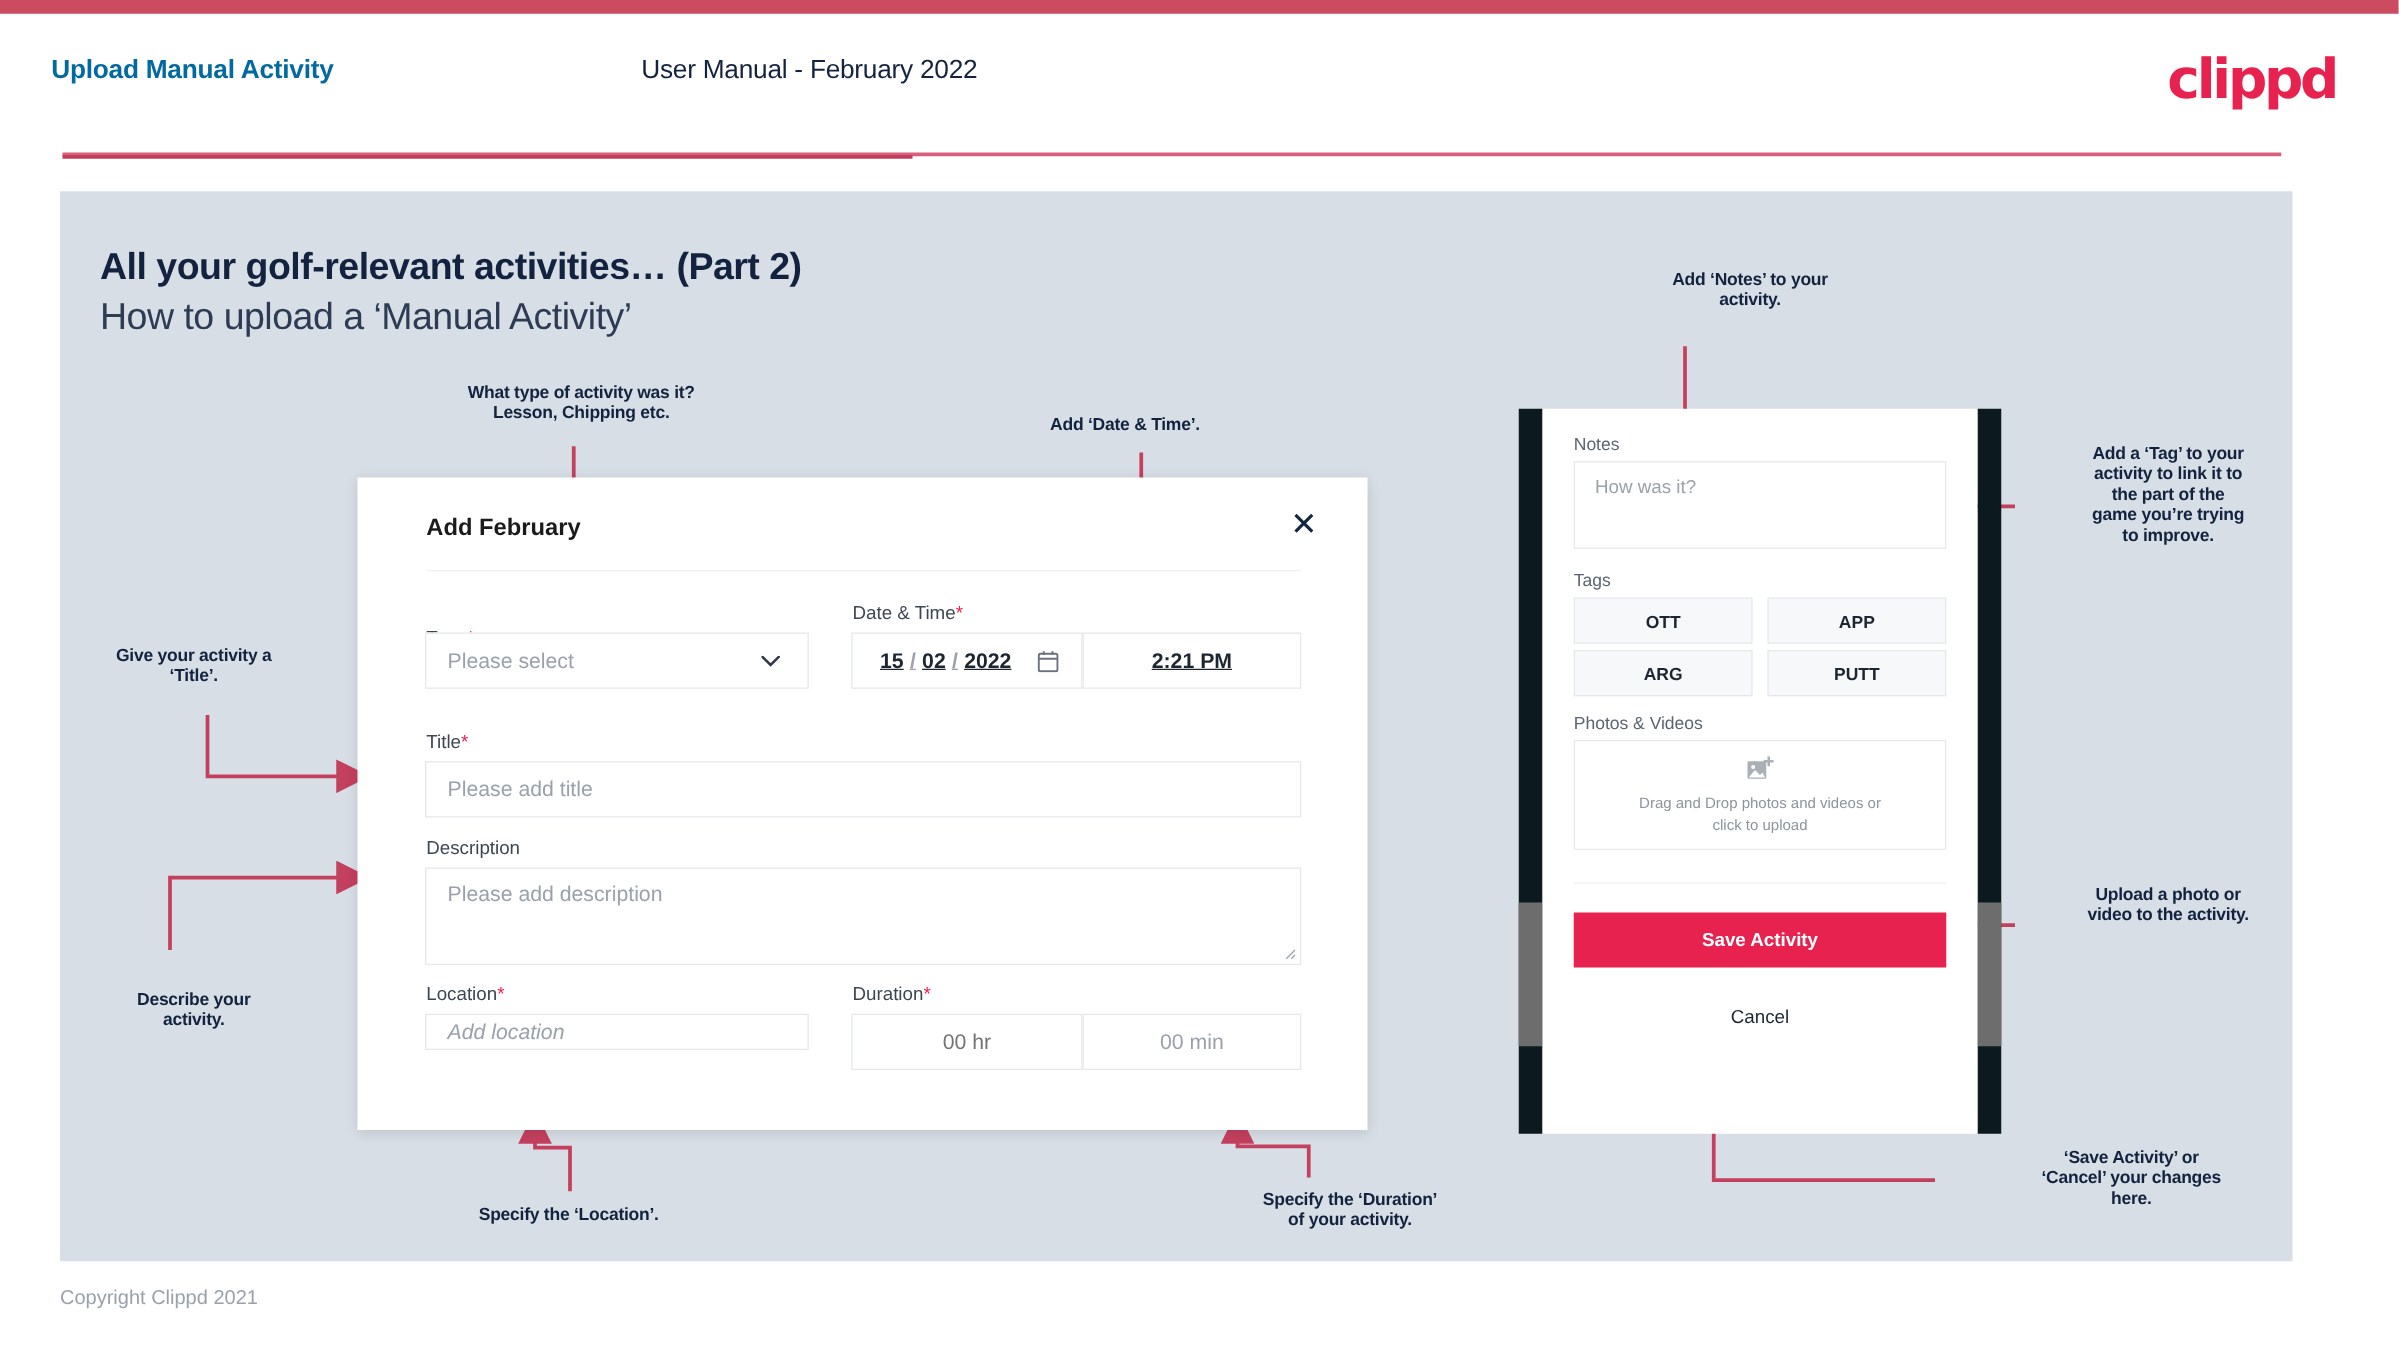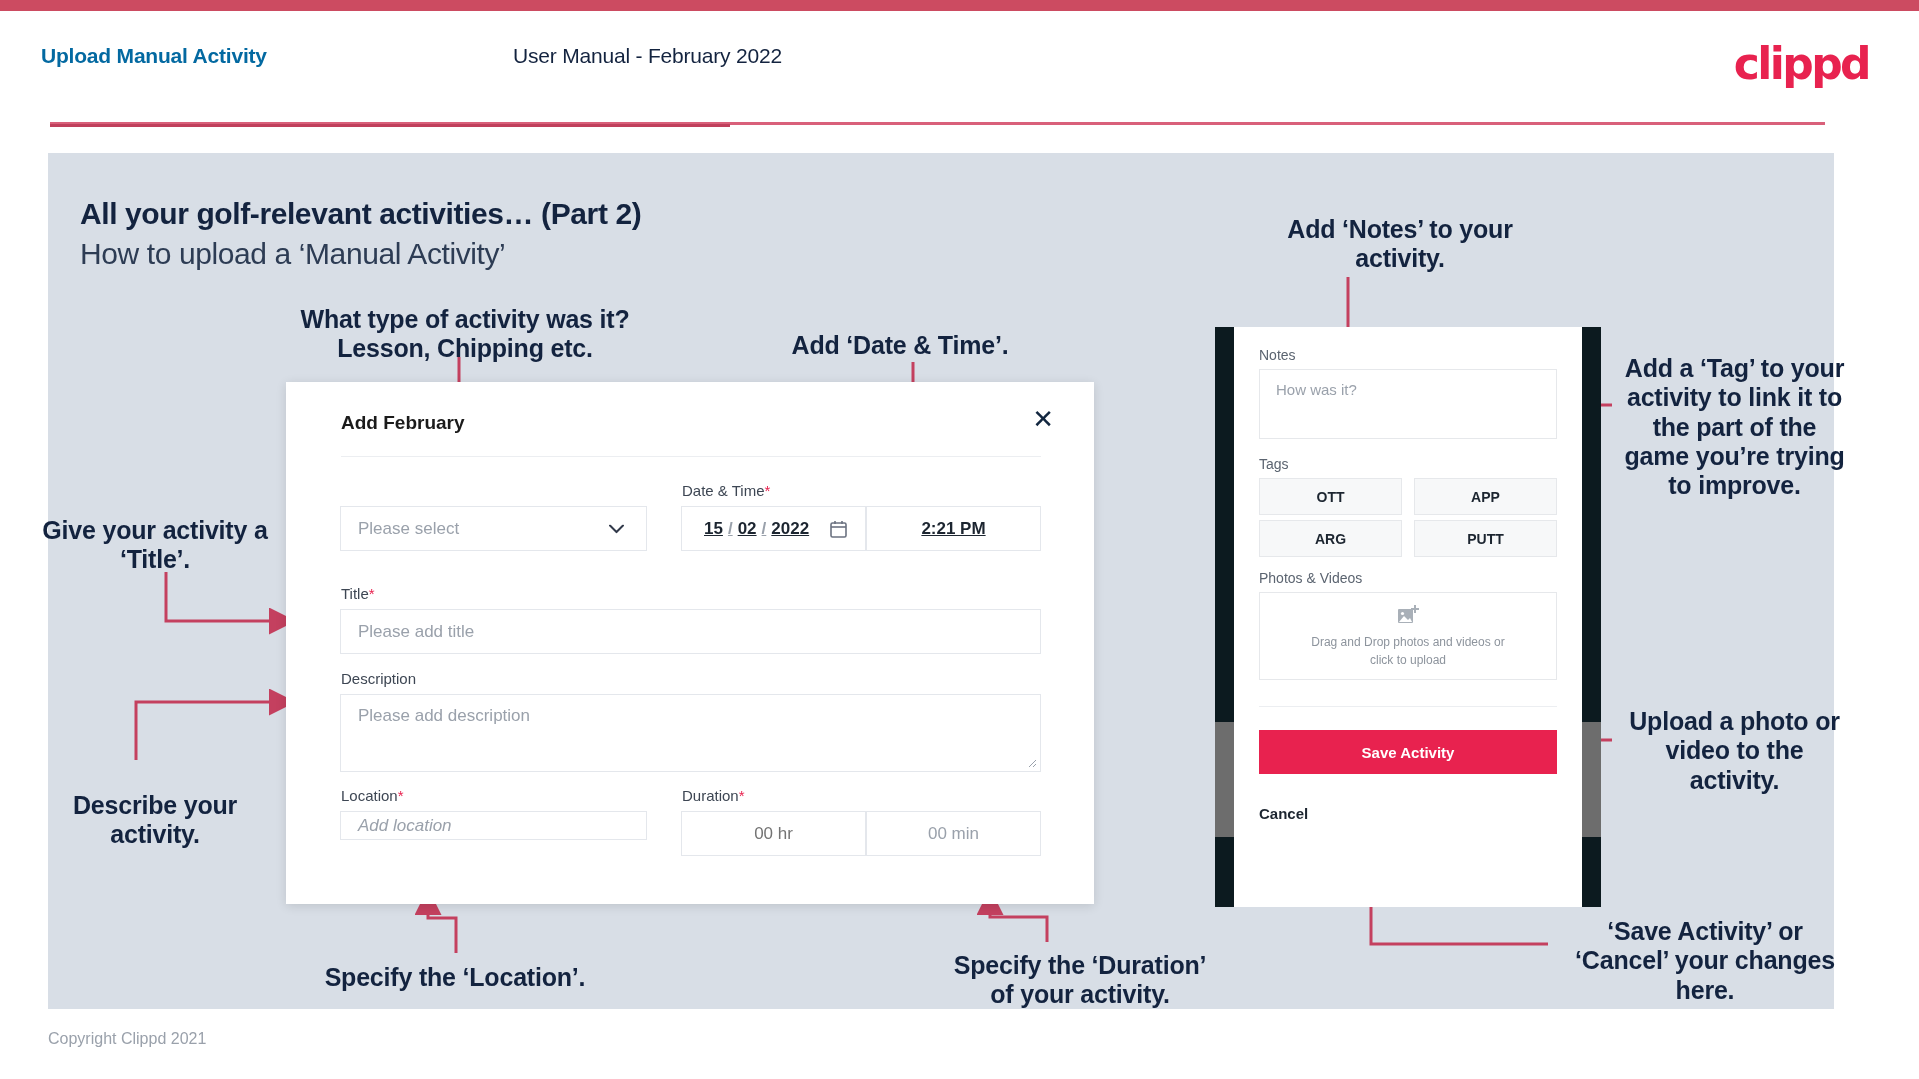--- a/index.html
+++ b/index.html
@@ -24,21 +24,21 @@
   .logo { position:absolute; right:50px; top:42px; font-size:44px; font-weight:800;
           color:#e8224f; letter-spacing:-2.6px; font-family:"DejaVu Sans", sans-serif; line-height:1; }
 
   
   .panel { position:absolute; left:48px; top:153px; width:1786px; height:856px; background:#d8dee6; }
 
   .panel-h1 { position:absolute; left:80px; top:197px; font-size:30px; font-weight:700; color:#13233f; letter-spacing:-.4px;}
   .panel-h2 { position:absolute; left:80px; top:237px; font-size:30px; font-weight:400; color:#2d3c54; letter-spacing:-.4px;}
 
   
-  .ann { position:absolute; color:#13233f; font-size:25px; font-weight:600; line-height:1.17; text-align:center; letter-spacing:-.2px;}
+  .ann { position:absolute; color:#13233f; font-size:14px; font-weight:600; line-height:1.17; text-align:center; letter-spacing:-.2px;}
 
   
   .conn { position:absolute; left:0; top:0; width:1919px; height:1079px; pointer-events:none; }
 
   
   .dialog { position:absolute; left:286px; top:382px; width:808px; height:522px;
             background:#ffffff; box-shadow:0 2px 10px rgba(0,0,0,.12); }
   .dlg-title { position:absolute; left:55px; top:30px; font-size:19px; font-weight:700; color:#1b1b1b; }
   .dlg-close { position:absolute; right:40px; top:24px; font-size:26px; font-weight:400; color:#12263f; line-height:1; cursor:pointer;}
   .dlg-rule  { position:absolute; left:55px; top:74px; width:700px; height:1px; background:#eceef1; }
@@ -56,21 +56,21 @@
   .bez-l { position:absolute; left:0;   top:0; width:19px; height:580px; background:#0c1a1f; }
   .bez-r { position:absolute; right:0;  top:0; width:19px; height:580px; background:#0c1a1f; }
   .bez-l .nub, .bez-r .nub { position:absolute; left:0; width:19px; background:#6d6d6d; }
   .screen { position:absolute; left:19px; top:0; width:348px; height:580px; background:#fff; overflow:hidden; }
 
   .pl { font-size:14px; color:#5b6470; }
   .pbox { border:1px solid #e6e8eb; background:#fff; }
   .tag { border:1px solid #e6e8eb; background:#f7f8f9; display:flex; align-items:center; justify-content:center;
          font-size:14px; font-weight:700; color:#1c2530; }
   .save-btn { background:#e8224f; color:#fff; font-size:15px; font-weight:700; display:flex; align-items:center; justify-content:center; cursor:pointer;}
-  .cancel-btn { font-size:15px; font-weight:700; color:#1c2530; text-align:left; cursor:pointer;}
+  .cancel-btn { font-size:15px; font-weight:400; color:#1c2530; text-align:center; cursor:pointer;}
   .drop-txt { font-size:12px; color:#8d949d; text-align:center; line-height:1.5; }
 
   .footer { position:absolute; left:48px; top:1030px; font-size:16px; color:#9aa1ab; }
 </style>
 </head>
 <body>
 
 <div id="page">
 
   <div class="top-bar"></div>

